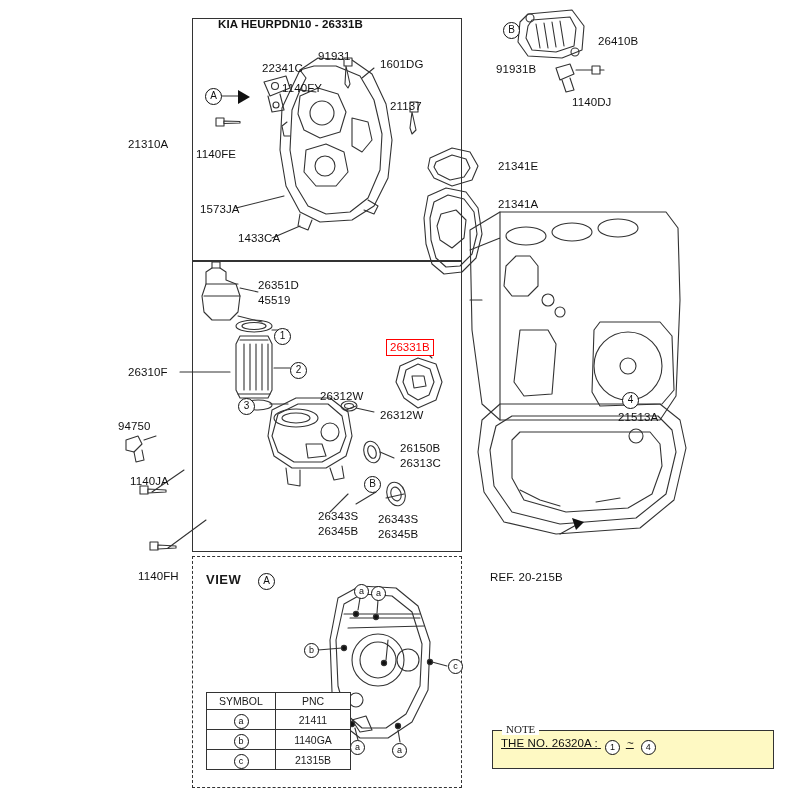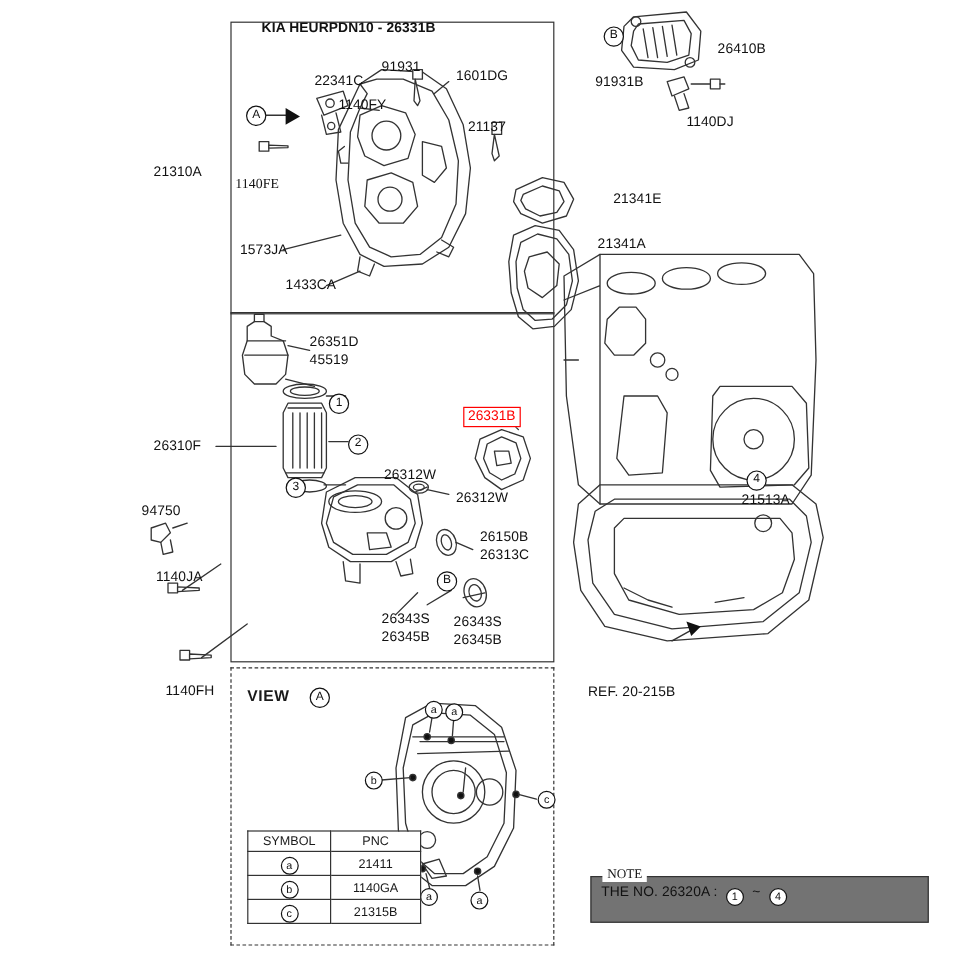--- a/index.html
+++ b/index.html
@@ -62,24 +62,25 @@
   .tbl td,.tbl th{
     border:1px solid #333;
     padding:2px 6px;
     text-align:center;
     font-weight:normal;
     background:#fff;
   }
   .note-box{
     position:absolute;
     border:1.1px solid #333;
-    background:#737373;
+    background:#fef9c3;
     font-size:11px;
     padding:6px 8px 5px 8px;
     white-space:nowrap;
+    text-decoration:underline;
   }
   .note-title{
     position:absolute;
     background:#fff;
     font-size:11px;
     padding:0 4px;
   }
   .view-title{
     position:absolute;
     font-size:13px;
@@ -264,29 +265,29 @@
   </svg>
 
   <div class="lbl bold" style="left:218px;top:18px;">KIA HEURPDN10 - 26331B</div>
 
   <div class="lbl" style="left:128px;top:138px;">21310A</div>
   <div class="lbl" style="left:238px;top:62px;margin-left:24px;">22341C</div>
   <div class="lbl" style="left:282px;top:82px;">1140FY</div>
   <div class="lbl" style="left:318px;top:50px;">91931</div>
   <div class="lbl" style="left:380px;top:58px;">1601DG</div>
   <div class="lbl" style="left:390px;top:100px;">21137</div>
-  <div class="lbl" style="left:196px;top:148px;font-family:Liberation Serif, serif;">1140FE</div>
+  <div class="lbl" style="left:196px;top:148px;">1140FE</div>
   <div class="lbl" style="left:200px;top:203px;">1573JA</div>
   <div class="lbl" style="left:238px;top:232px;">1433CA</div>
 
   <div class="lbl" style="left:598px;top:35px;">26410B</div>
   <div class="lbl" style="left:496px;top:63px;">91931B</div>
   <div class="lbl" style="left:572px;top:96px;">1140DJ</div>
 
-  <div class="lbl" style="left:511px;top:160px;">21341E</div>
+  <div class="lbl" style="left:498px;top:160px;">21341E</div>
   <div class="lbl" style="left:498px;top:198px;">21341A</div>
 
   <div class="lbl" style="left:258px;top:279px;">26351D</div>
   <div class="lbl" style="left:258px;top:294px;">45519</div>
   <div class="lbl" style="left:128px;top:366px;">26310F</div>
 
   <div class="hl" style="left:386px;top:339px;">26331B</div>
 
   <div class="lbl" style="left:320px;top:390px;">26312W</div>
   <div class="lbl" style="left:380px;top:409px;">26312W</div>

